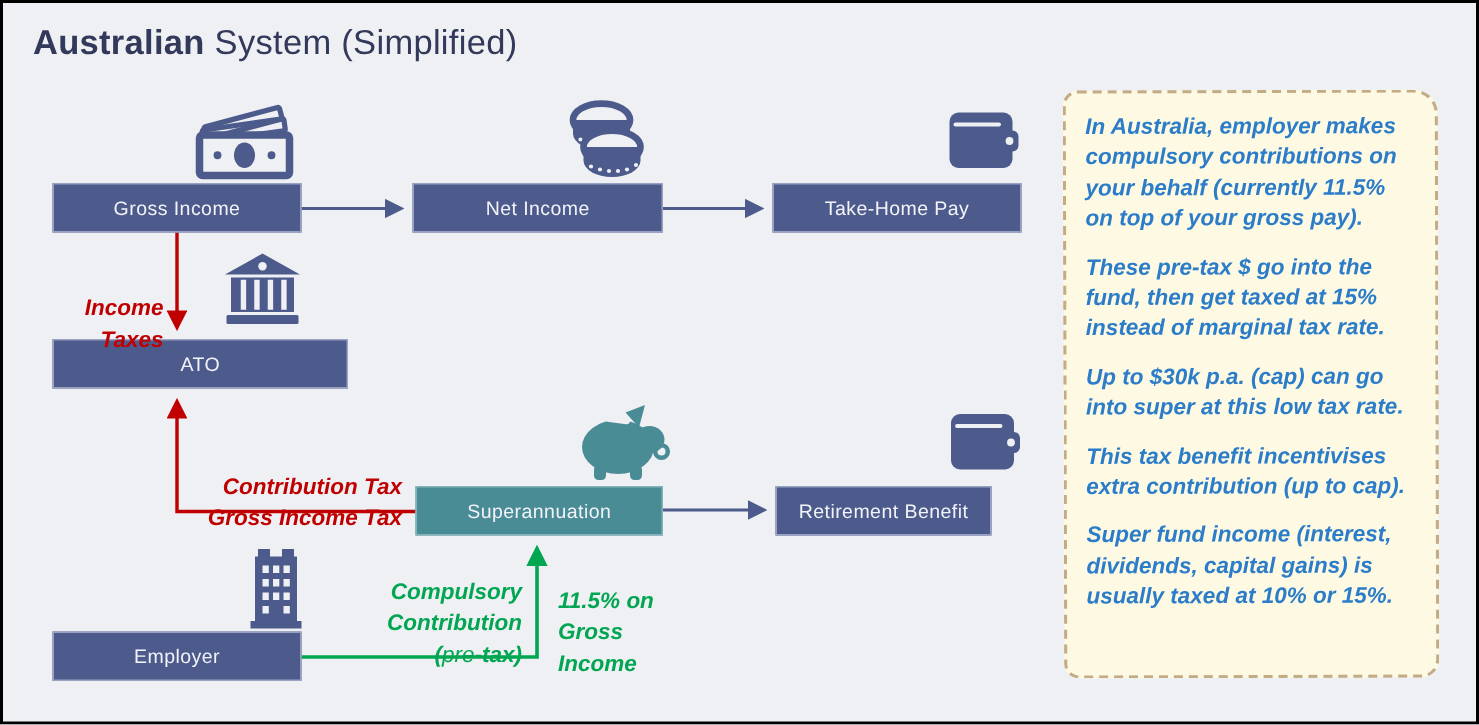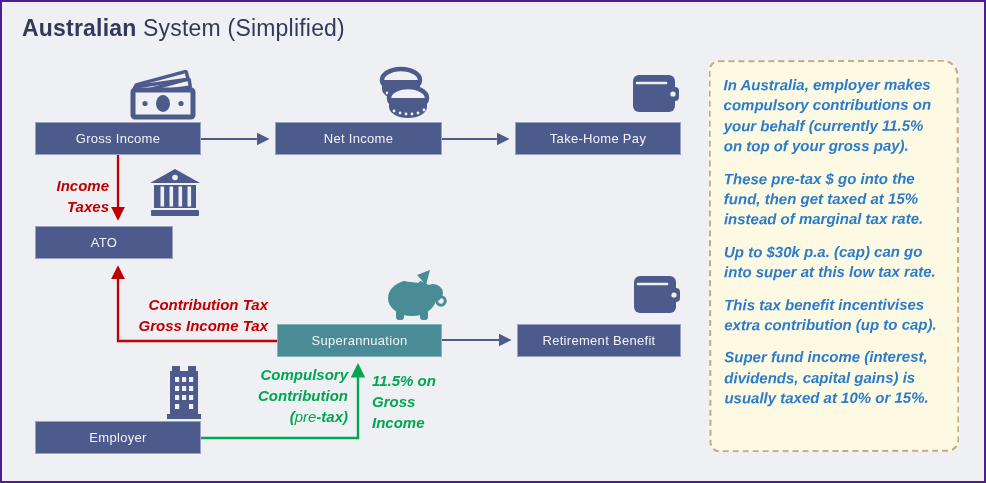--- a/index.html
+++ b/index.html
@@ -1,28 +1,28 @@
 <!DOCTYPE html>
 <html><head>
 <meta charset="utf-8">
 <style>
   html,body{margin:0;padding:0;background:#e4e6ec;font-family:"Liberation Sans",sans-serif;}
   .canvas{
     position:relative;width:986px;height:483px;box-sizing:border-box;
-    background:#eff0f3;border:2px solid #4c1d95;overflow:hidden;
+    background:#eff0f3;border:2px solid #000000;overflow:hidden;
   }
   .title{position:absolute;left:20px;top:13px;font-size:23px;color:#32395a;letter-spacing:.2px;}
   .title .b{font-weight:bold;}
   .node{
     position:absolute;height:33px;display:flex;align-items:center;justify-content:center;
     background:#4d5b8c;border:1px solid #9aa2c2;color:#f2f3f8;font-size:13px;letter-spacing:.3px;
     box-sizing:border-box;
   }
   .node.teal{background:#4a8c96;border-color:#84b3ba;}
-  .lbl{position:absolute;font-style:italic;font-weight:bold;font-size:15px;line-height:21px;}
+  .lbl{position:absolute;font-style:italic;font-weight:bold;font-size:15px;line-height:21px;margin-top:20px;}
   .lbl.red{color:#c00000;text-align:right;}
   .lbl.green{color:#00a651;}
   .lbl .b{font-weight:normal;}
   svg.overlay{position:absolute;left:0;top:0;pointer-events:none;}
   .icon{position:absolute;}
   .note{
     position:absolute;left:707px;top:58px;width:250px;height:392px;box-sizing:border-box;
     background:#fdf9e2;border:2px dashed #c3ab83;border-radius:10px 16px 12px 10px;
     padding:13px 12px 10px 13px;color:#2b7cc9;font-style:italic;font-weight:bold;
     font-size:15px;line-height:1.36;transform:rotate(-.15deg);
@@ -60,27 +60,27 @@
 
   <div class="node" style="left:33px;top:120px;width:166px;">
       <span>Gross Income</span>
     </div>
   <div class="node" style="left:273px;top:120px;width:167px;">
       <span>Net Income</span>
     </div>
   <div class="node" style="left:513px;top:120px;width:166px;">
       <span>Take-Home Pay</span>
     </div>
-  <div class="node" style="left:33px;top:224px;width:138px;">
+  <div class="node" style="left:33px;top:224px;width:197px;">
       <span>ATO</span>
     </div>
   <div class="node teal" style="left:275px;top:322px;width:165px;">
       <span>Superannuation</span>
     </div>
-  <div class="node" style="left:515px;top:322px;width:164px;">
+  <div class="node" style="left:515px;top:322px;width:144px;">
       <span>Retirement Benefit</span>
     </div>
   <div class="node" style="left:33px;top:419px;width:166px;">
       <span>Employer</span>
     </div>
 
   <div class="lbl red" style="left:35px;top:173px;width:72px;">
     <div>Income</div>
     <div>Taxes</div>
   </div>

